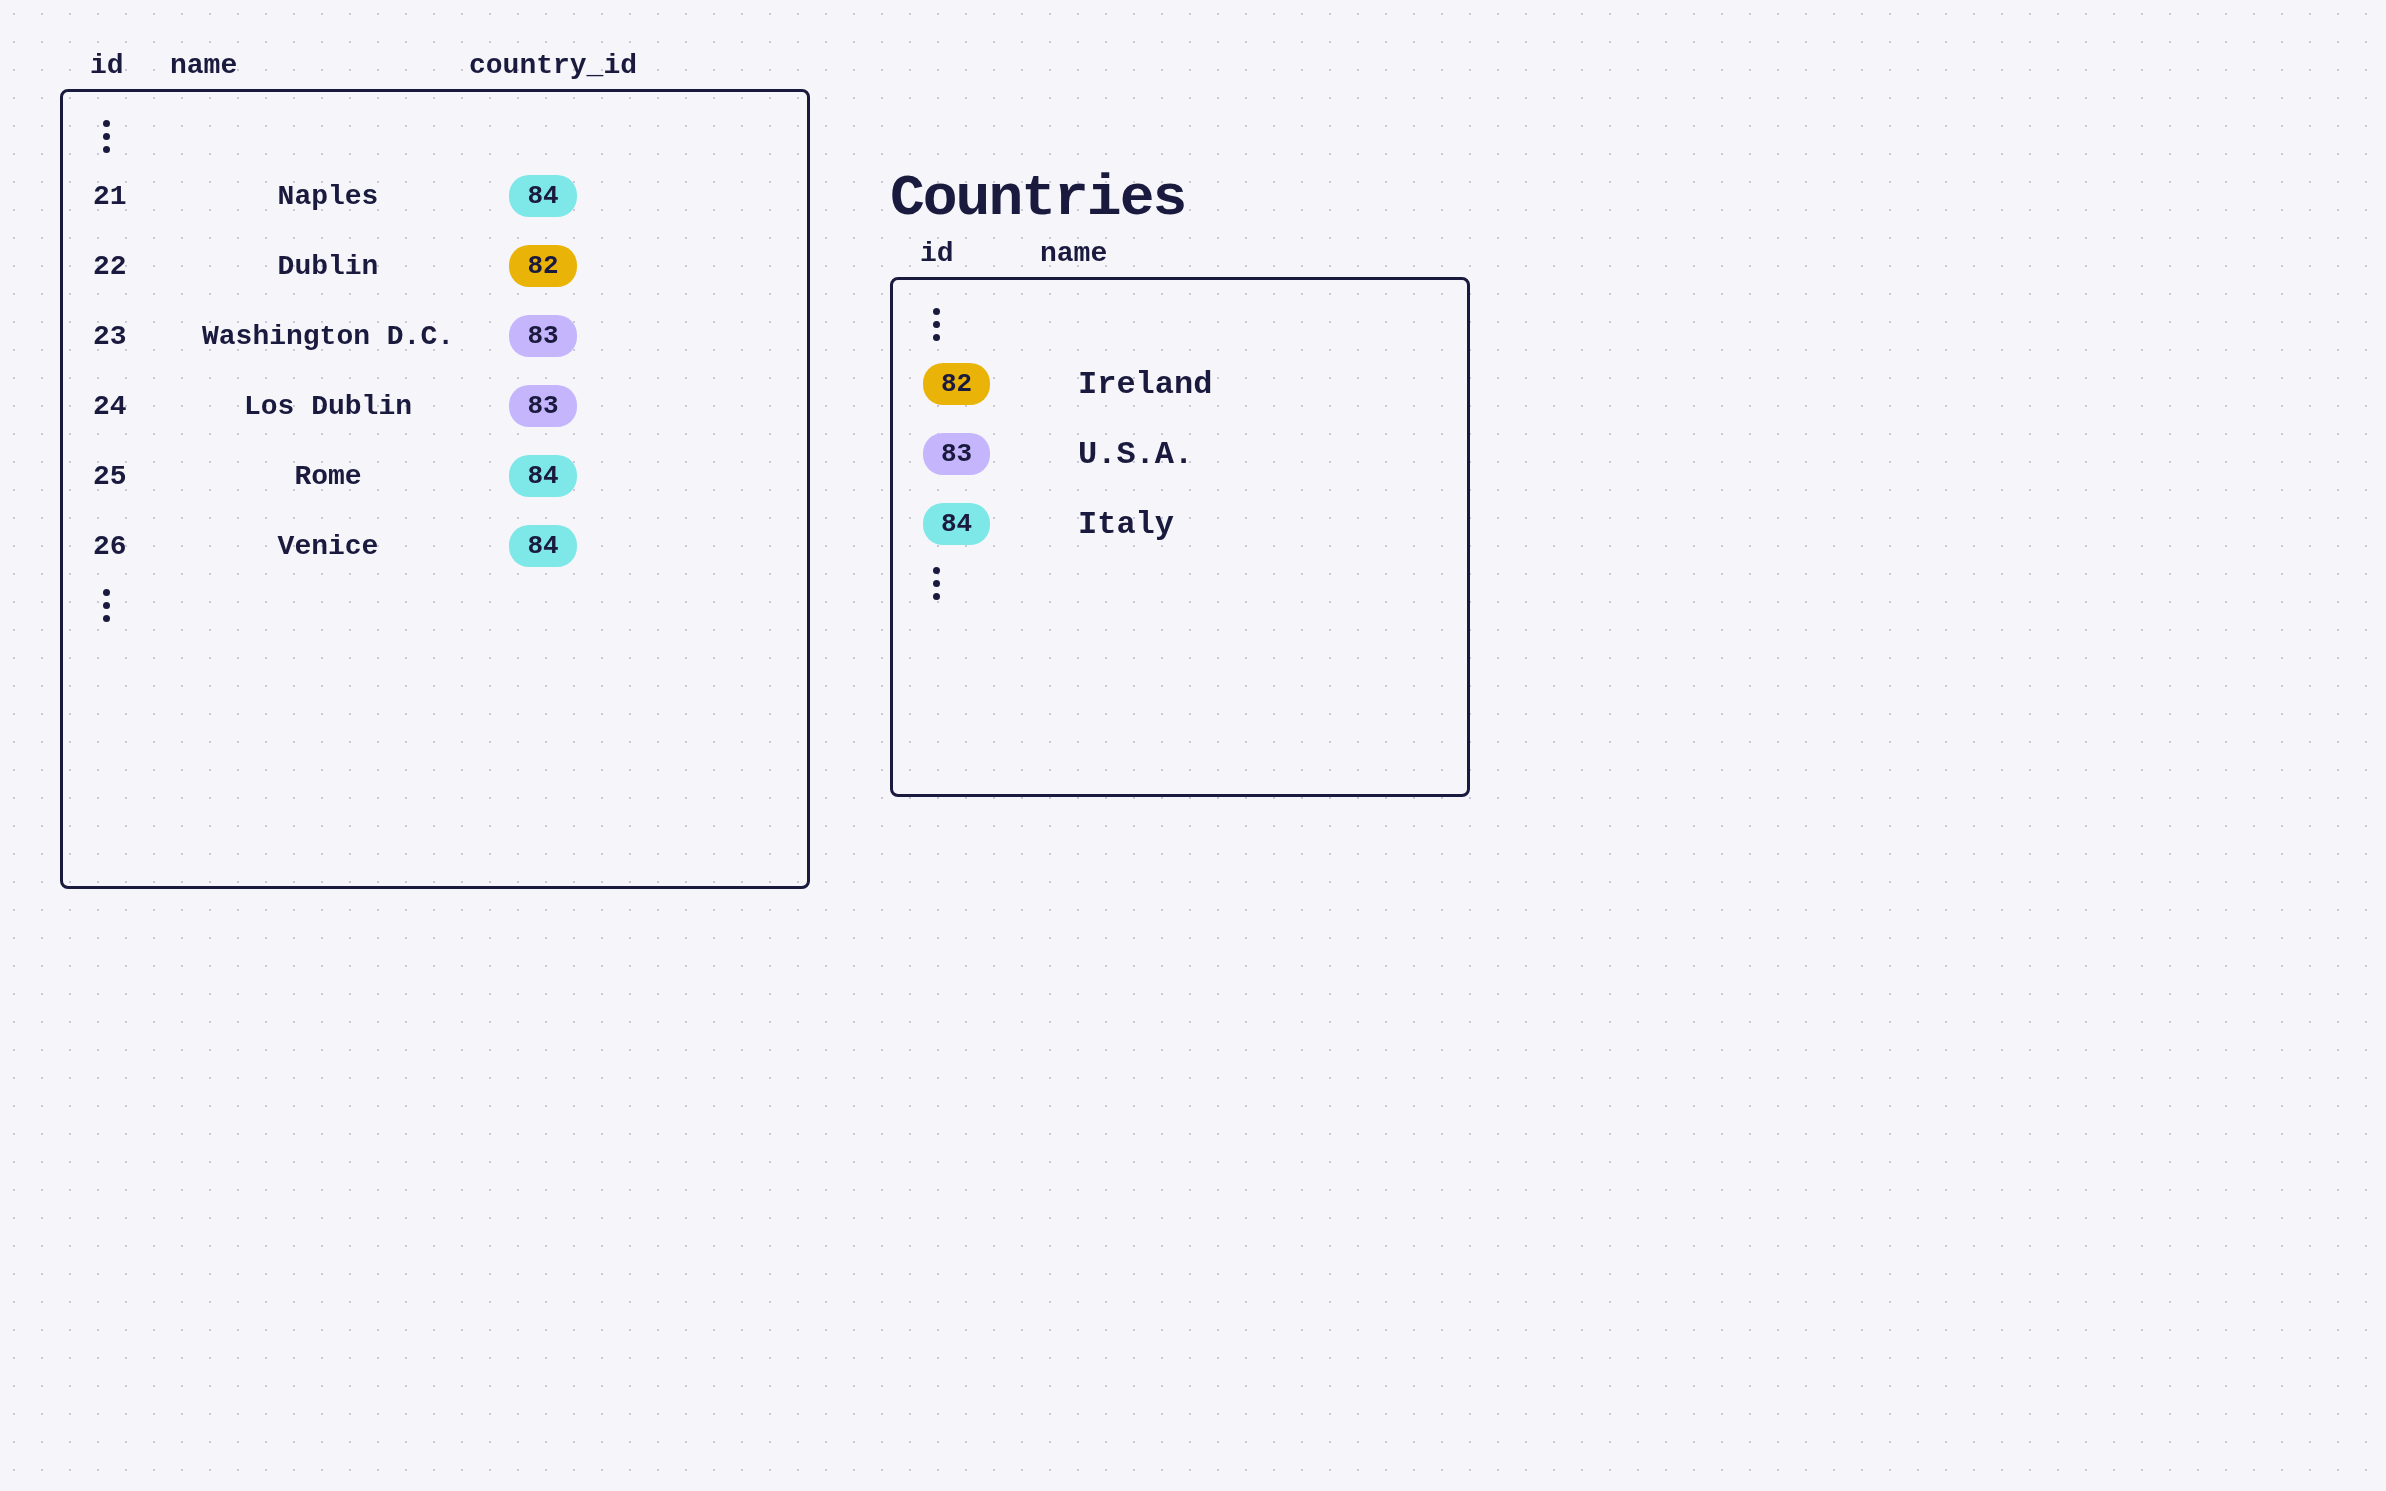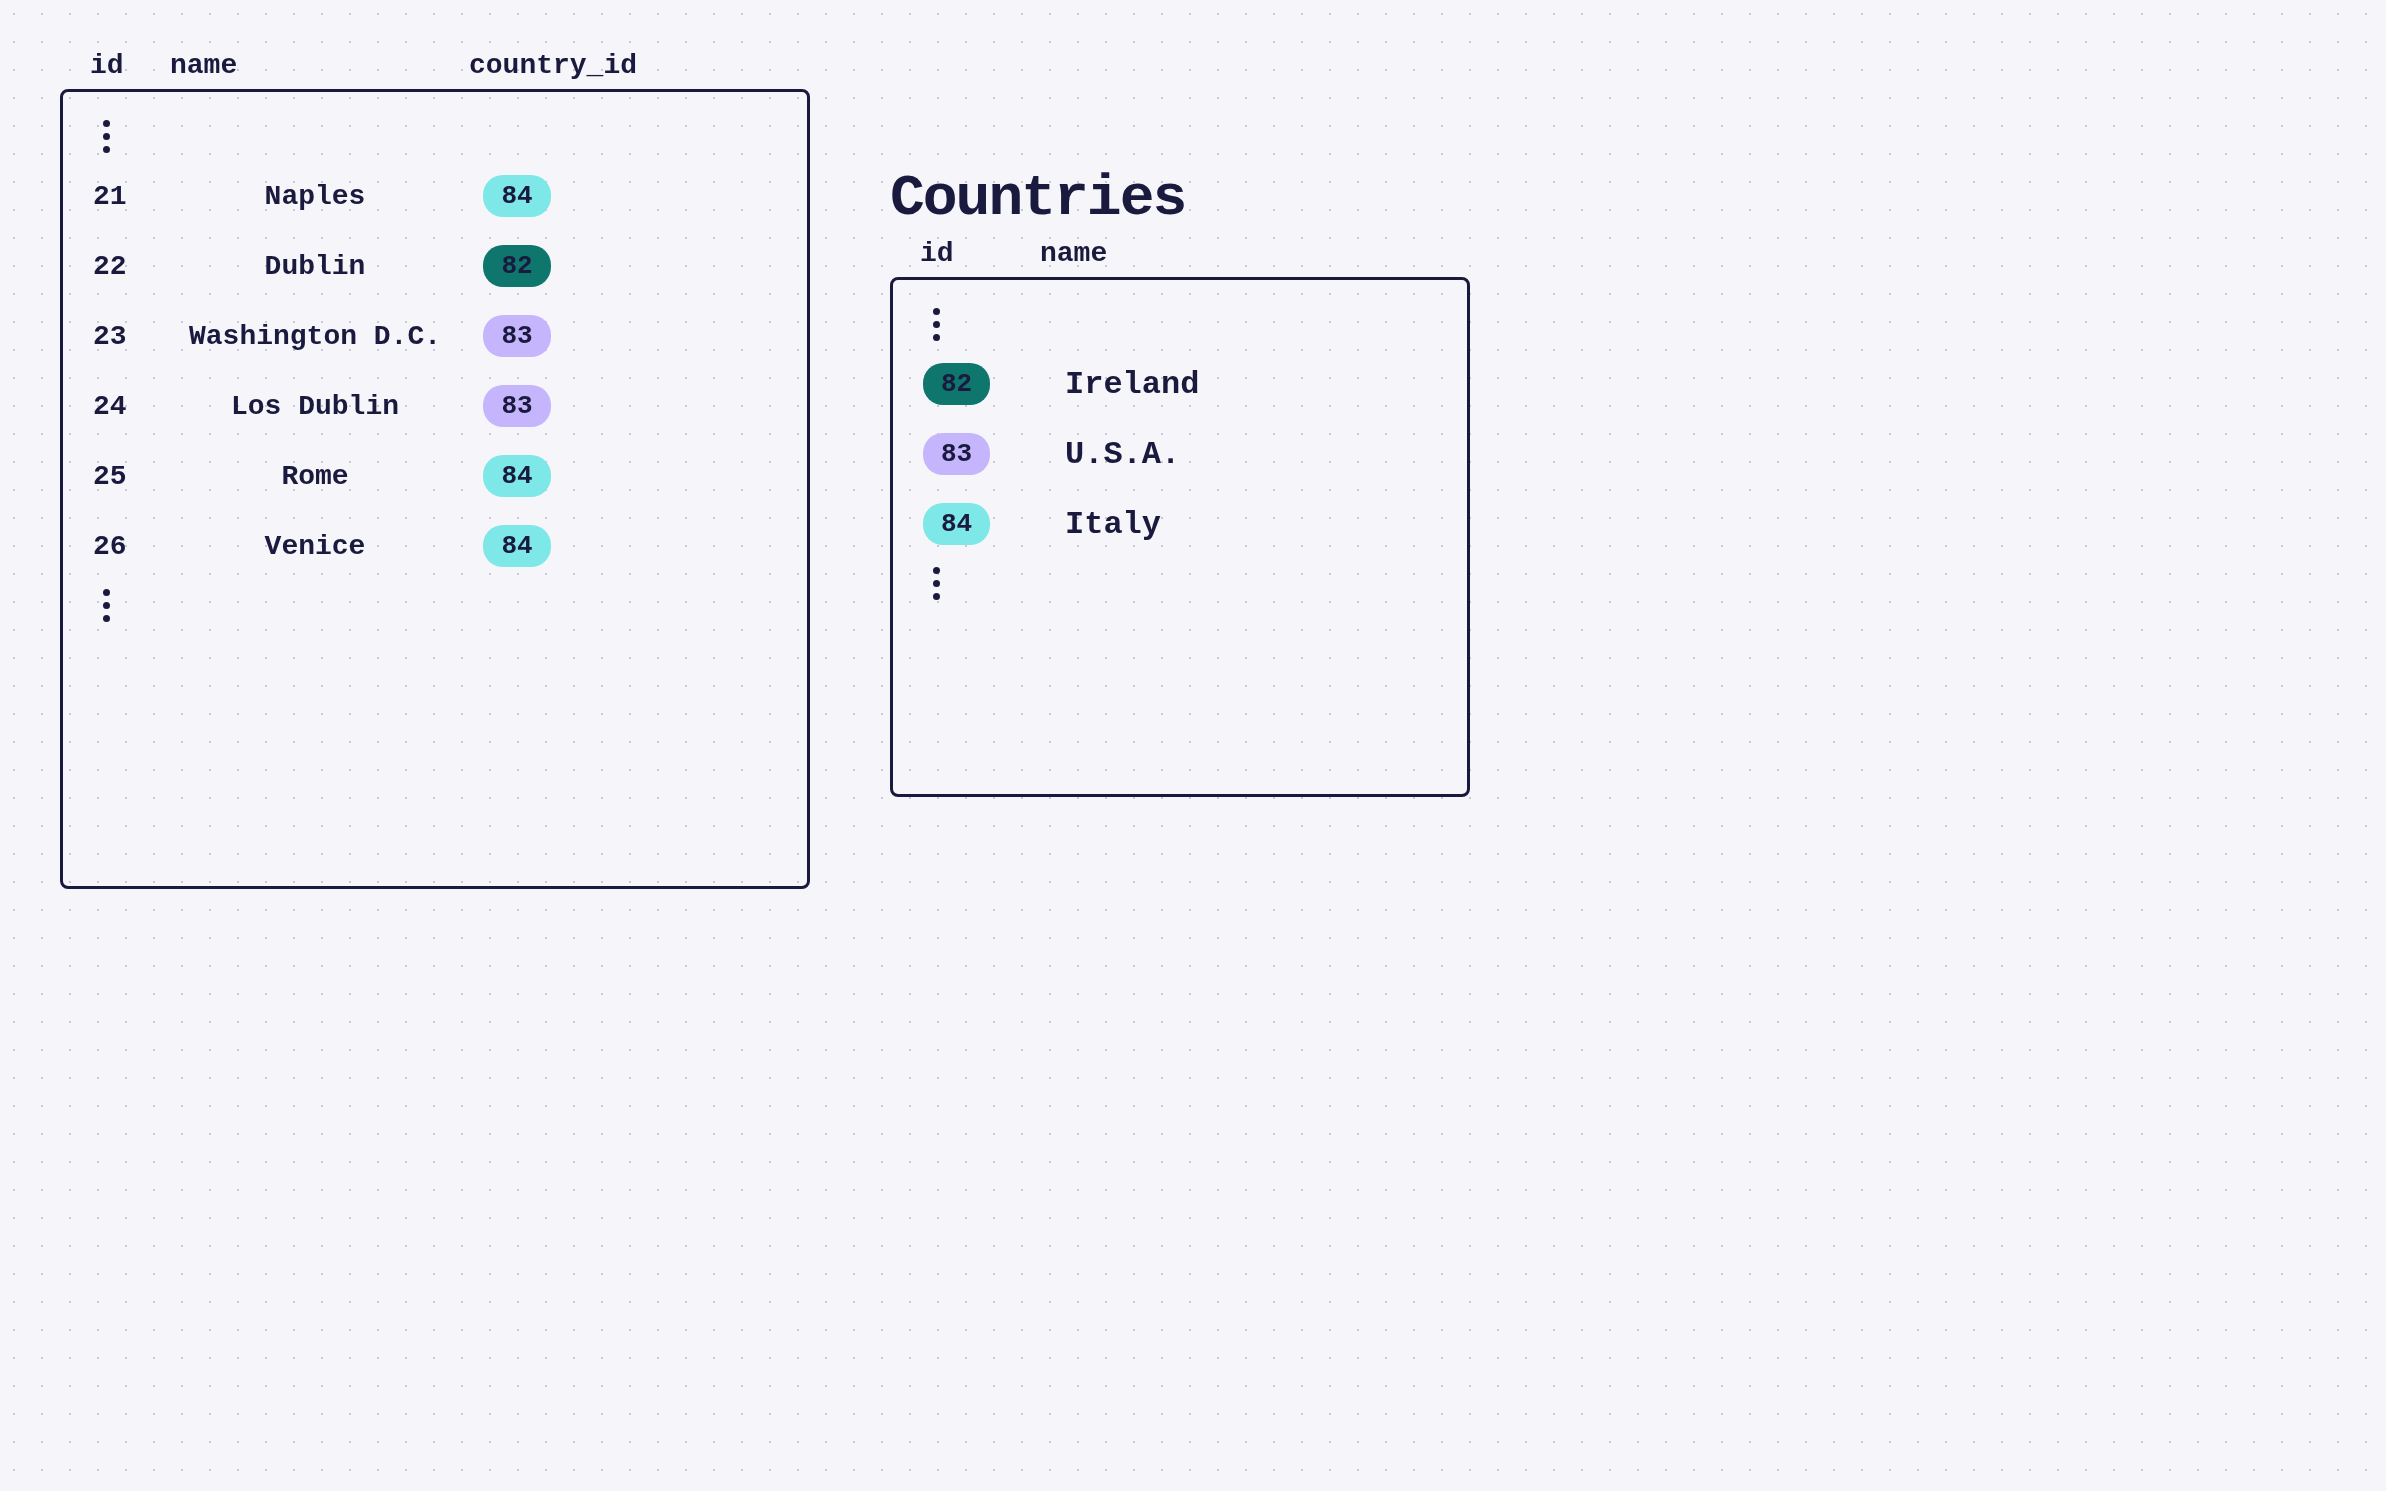--- a/index.html
+++ b/index.html
@@ -87,21 +87,21 @@
       height: 7px;
       background-color: #1a1a3e;
       border-radius: 50%;
       display: block;
     }
 
     .table-row {
       display: flex;
       align-items: center;
       padding: 14px 0;
-      gap: 2px;
+      gap: 15px;
     }
 
     .cities-row .cell-id { width: 80px; font-size: 28px; font-weight: 700; }
     .cities-row .cell-name { width: 280px; font-size: 28px; font-weight: 700; text-align: center; }
     .cities-row .cell-badge { width: 120px; display: flex; justify-content: center; }
 
     .countries-row .cell-id { width: 100px; display: flex; justify-content: flex-start; }
     .countries-row .cell-name { width: 240px; font-size: 32px; font-weight: 700; padding-left: 20px; }
 
     .badge {
@@ -111,21 +111,21 @@
       border-radius: 20px;
       padding: 6px 18px;
       font-size: 26px;
       font-weight: 800;
       font-family: 'Courier New', Courier, monospace;
       color: #1a1a3e;
       min-width: 60px;
     }
 
     .badge-cyan { background-color: #7ee8e8; }
-    .badge-green { background-color: #0f766e; }
+    .badge-green { background-color: #eab308; }
     .badge-purple { background-color: #c4b5fd; }
 
     .countries-section {
       margin-top: 0;
     }
 
     .countries-title-area {
       margin-bottom: 10px;
     }
 

